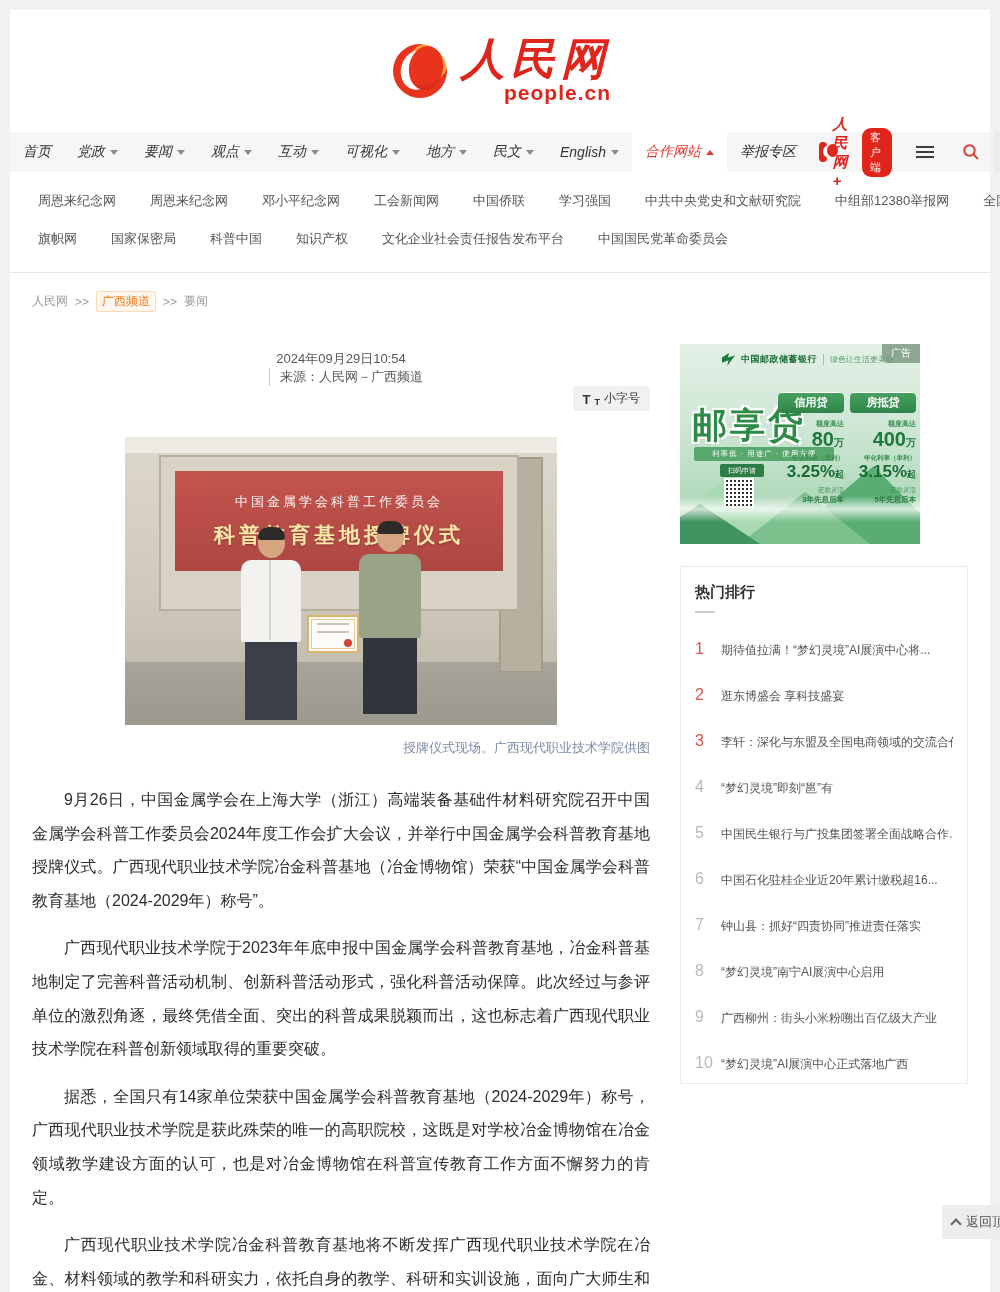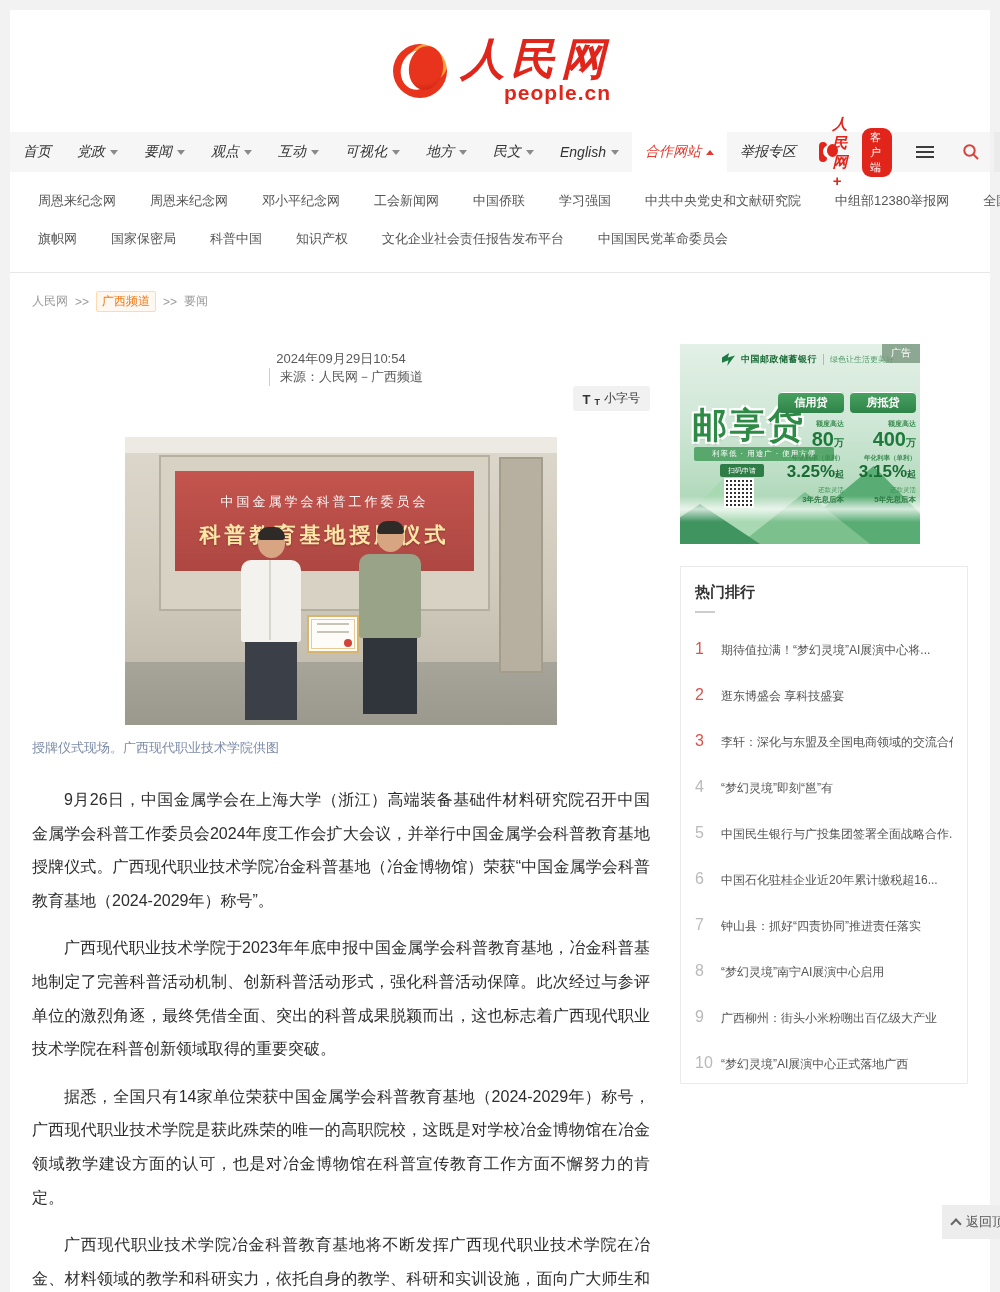--- a/index.html
+++ b/index.html
@@ -58,38 +58,38 @@
   .meta .src { margin-left:10px; padding-left:10px; border-left:1px solid #ccc; }
   .font-btn { margin-left:auto; background:#f1f1f1; border-radius:3px; padding:4px 10px; font-size:12px; color:#333; display:flex; align-items:flex-end; gap:4px; cursor:pointer; }
   .font-btn .t1 { font-size:13px; font-weight:700; }
   .font-btn .t2 { font-size:9px; font-weight:700; }
 
   
   .photo { position:relative; width:432px; height:288px; margin:26px auto 0;
     background:linear-gradient(180deg,#ddd8cc 0,#cfc9bb 55%,#c4beb0 78%,#a7a499 78%,#9b988e 100%); overflow:hidden; }
   .photo-ceiling { position:absolute; left:0; right:0; top:0; height:16px; background:#eceae2; }
   .photo-door { position:absolute; right:14px; top:20px; width:44px; height:216px; background:#b7af9f; border:2px solid #a59d8c; }
-  .photo-screen { position:absolute; left:36px; top:20px; width:327px; height:152px; background:#d8d2c4; box-shadow:0 0 0 2px #b5af9f; }
+  .photo-screen { position:absolute; left:36px; top:20px; width:356px; height:152px; background:#d8d2c4; box-shadow:0 0 0 2px #b5af9f; }
   .photo-banner { position:absolute; left:14px; top:14px; right:14px; height:100px;
     background:linear-gradient(180deg,#c4544e,#ad4742); display:flex; flex-direction:column; align-items:center; justify-content:center; gap:10px; }
   .banner-l1 { color:#ffffff; font-size:13px; letter-spacing:3px; opacity:.95; }
   .banner-l2 { color:#ffe7a8; font-size:21px; font-weight:700; letter-spacing:4px; text-shadow:0 1px 2px rgba(0,0,0,.25); }
   .man { position:absolute; }
   .head { width:27px; height:29px; border-radius:50%; background:#d8a583; margin:0 auto; position:relative; }
   .head::before { content:""; position:absolute; left:0; right:0; top:-2px; height:13px; border-radius:14px 14px 4px 4px; background:#2e2a28; }
   .torso1 { width:60px; height:82px; border-radius:10px 10px 3px 3px; background:#f4f2ee; margin-top:2px; position:relative; }
   .torso1::after { content:""; position:absolute; left:28px; top:0; width:2px; height:80px; background:#d8d5cf; }
   .torso2 { width:62px; height:84px; border-radius:10px 10px 3px 3px; background:#99a388; margin-top:2px; position:relative; }
   .legs1 { width:52px; height:78px; background:#3b4048; margin:0 auto; }
   .legs2 { width:54px; height:76px; background:#30353c; margin:0 auto; }
   .certificate { position:absolute; left:182px; top:178px; width:52px; height:38px; background:#fdfcf8; border:2px solid #d9b56b; box-shadow:inset 0 0 0 2px #fdfcf8, inset 0 0 0 3px #e6cc94; z-index:5; }
   .certificate i { display:block; height:2px; background:#c9c4b8; margin:6px 8px 0; }
   .certificate b { position:absolute; right:5px; bottom:4px; width:8px; height:8px; border-radius:50%; background:#d2433b; }
 
-  .caption { margin-top:14px; text-align:left; font-size:13px; color:#7c8ba6; }
+  .caption { margin-top:14px; text-align:right; font-size:13px; color:#7c8ba6; }
 
   .body-text { margin-top:26px; }
   .body-text p { font-size:16px; color:#2d2d2d; line-height:2.1; text-indent:2em; margin-bottom:14px; text-align:justify; }
 
   
   .sidebar { width:288px; }
   .ad { position:relative; width:240px; height:200px; overflow:hidden;
     background:linear-gradient(180deg,#e3f0e6 0,#cfe7d6 40%,#b7dcc0 70%,#9ccda6 100%); }
   .ad-tag { position:absolute; top:0; right:0; background:rgba(120,150,125,.8); color:#fff; font-size:10px; padding:2px 9px 3px; border-radius:0 0 0 7px; z-index:9; }
   .bank-row { position:absolute; left:10px; top:9px; display:flex; align-items:center; gap:6px; z-index:8;padding-left:32px; }

